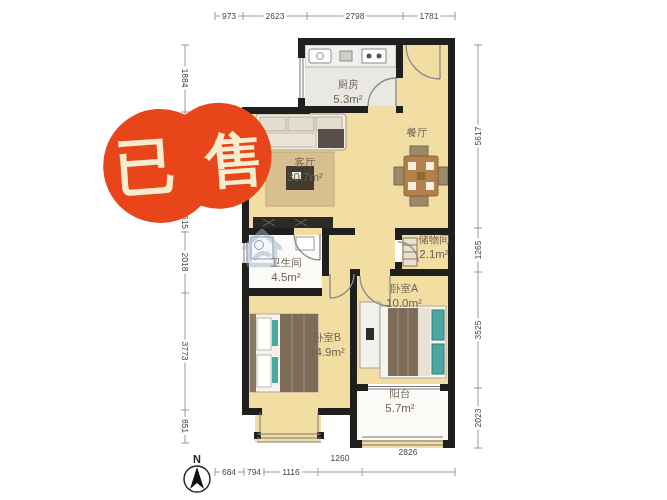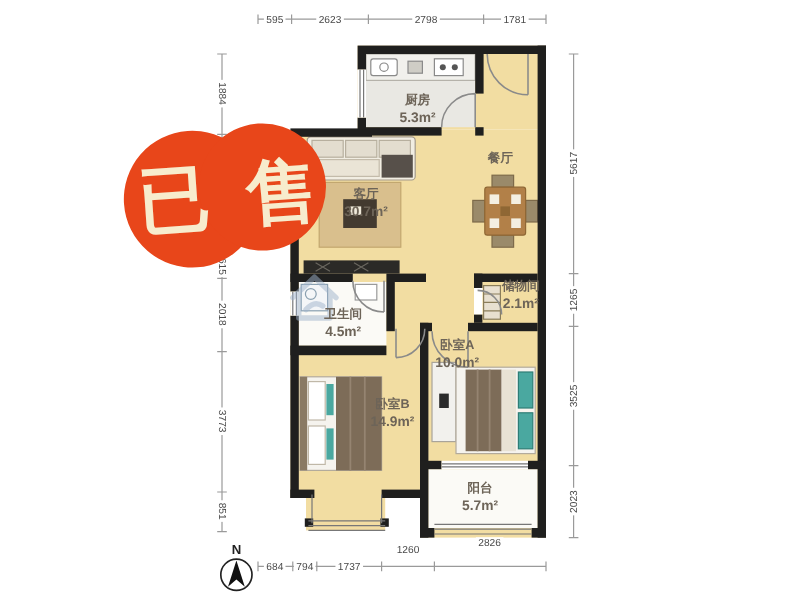--- a/index.html
+++ b/index.html
@@ -13,21 +13,21 @@
   .floor-w{fill:var(--floor_white);}
   .wall{fill:var(--wall);}
   .winline{stroke:var(--thin_line);stroke-width:1;fill:none;}
   .door{stroke:var(--door_line);stroke-width:1.3;fill:none;}
   .dimline{stroke:var(--dim_line);stroke-width:1;fill:none;}
   .dim-label{position:absolute;transform:translate(-50%,-50%);font-size:8.5px;color:var(--dim_text);
              background:#fff;padding:0 2px;line-height:1;white-space:nowrap;}
   .dim-label.rot-l{transform:translate(-50%,-50%) rotate(90deg);}
   .dim-label.rot-r{transform:translate(-50%,-50%) rotate(-90deg);}
   .rlabel{position:absolute;transform:translate(-50%,-50%);text-align:center;color:var(--label);
-          font-weight:700;font-size:10.5px;line-height:1.3;white-space:nowrap;}
+          font-weight:400;font-size:10.5px;line-height:1.3;white-space:nowrap;}
   .rlabel .area{font-size:11.5px;display:block;}
   .rlabel .nm{display:block;}
   #watermark{position:absolute;left:238px;top:224px;display:flex;align-items:center;gap:6px;
              opacity:.5;color:var(--watermark);pointer-events:none;}
   #watermark span{font-size:40px;font-weight:700;letter-spacing:5px;line-height:1;}
   #stamp-text{font-weight:800;fill:var(--stamp_text);font-size:60px;letter-spacing:30px;}
   #compass-n{position:absolute;left:197px;top:459px;transform:translate(-50%,-50%);
              font-size:11px;color:#222;font-weight:600;}
 </style>
 </head>
@@ -211,52 +211,52 @@
       <span class="area">30.7m²</span>
     </div>
   <div class="rlabel" style="left:286px;top:270px">
       <span class="nm">卫生间</span>
       <span class="area">4.5m²</span>
     </div>
   <div class="rlabel" style="left:434px;top:247px">
       <span class="nm">储物间</span>
       <span class="area">2.1m²</span>
     </div>
-  <div class="rlabel" style="left:381px;top:296px">
+  <div class="rlabel" style="left:404px;top:296px">
       <span class="nm">卧室A</span>
       <span class="area">10.0m²</span>
     </div>
   <div class="rlabel" style="left:327px;top:345px">
       <span class="nm">卧室B</span>
       <span class="area">14.9m²</span>
     </div>
-  <div class="rlabel" style="left:400px;top:415px">
+  <div class="rlabel" style="left:400px;top:401px">
       <span class="nm">阳台</span>
       <span class="area">5.7m²</span>
     </div>
 
-  <div class="dim-label" style="left:229px;top:16px">595</div>
+  <div class="dim-label" style="left:229px;top:16px">973</div>
   <div class="dim-label" style="left:275px;top:16px">2623</div>
   <div class="dim-label" style="left:355px;top:16px">2798</div>
   <div class="dim-label" style="left:429px;top:16px">1781</div>
 
   <div class="dim-label rot-l" style="left:185px;top:78px">1884</div>
   <div class="dim-label rot-l" style="left:185px;top:222px">615</div>
   <div class="dim-label rot-l" style="left:185px;top:262px">2018</div>
   <div class="dim-label rot-l" style="left:185px;top:351px">3773</div>
   <div class="dim-label rot-l" style="left:185px;top:426px">851</div>
 
   <div class="dim-label rot-r" style="left:478px;top:136px">5617</div>
   <div class="dim-label rot-r" style="left:478px;top:250px">1265</div>
   <div class="dim-label rot-r" style="left:478px;top:330px">3525</div>
   <div class="dim-label rot-r" style="left:478px;top:418px">2023</div>
 
   <div class="dim-label" style="left:229px;top:472px">684</div>
   <div class="dim-label" style="left:254px;top:472px">794</div>
-  <div class="dim-label" style="left:291px;top:472px">1737</div>
+  <div class="dim-label" style="left:291px;top:472px">1116</div>
   <div class="dim-label" style="left:340px;top:458px">1260</div>
   <div class="dim-label" style="left:408px;top:452px">2826</div>
 
   <div id="compass-n">N</div>
 
   <svg class="abs" style="left:98px;top:100px" width="180" height="124" viewBox="0 0 180 124">
     <g transform="rotate(-4 90 62)">
       <circle cx="62" cy="64" r="57" fill="var(--stamp)"></circle>
       <circle cx="121" cy="58" r="53" fill="var(--stamp)"></circle>
       <text id="stamp-text" x="17" y="84">已售</text>

